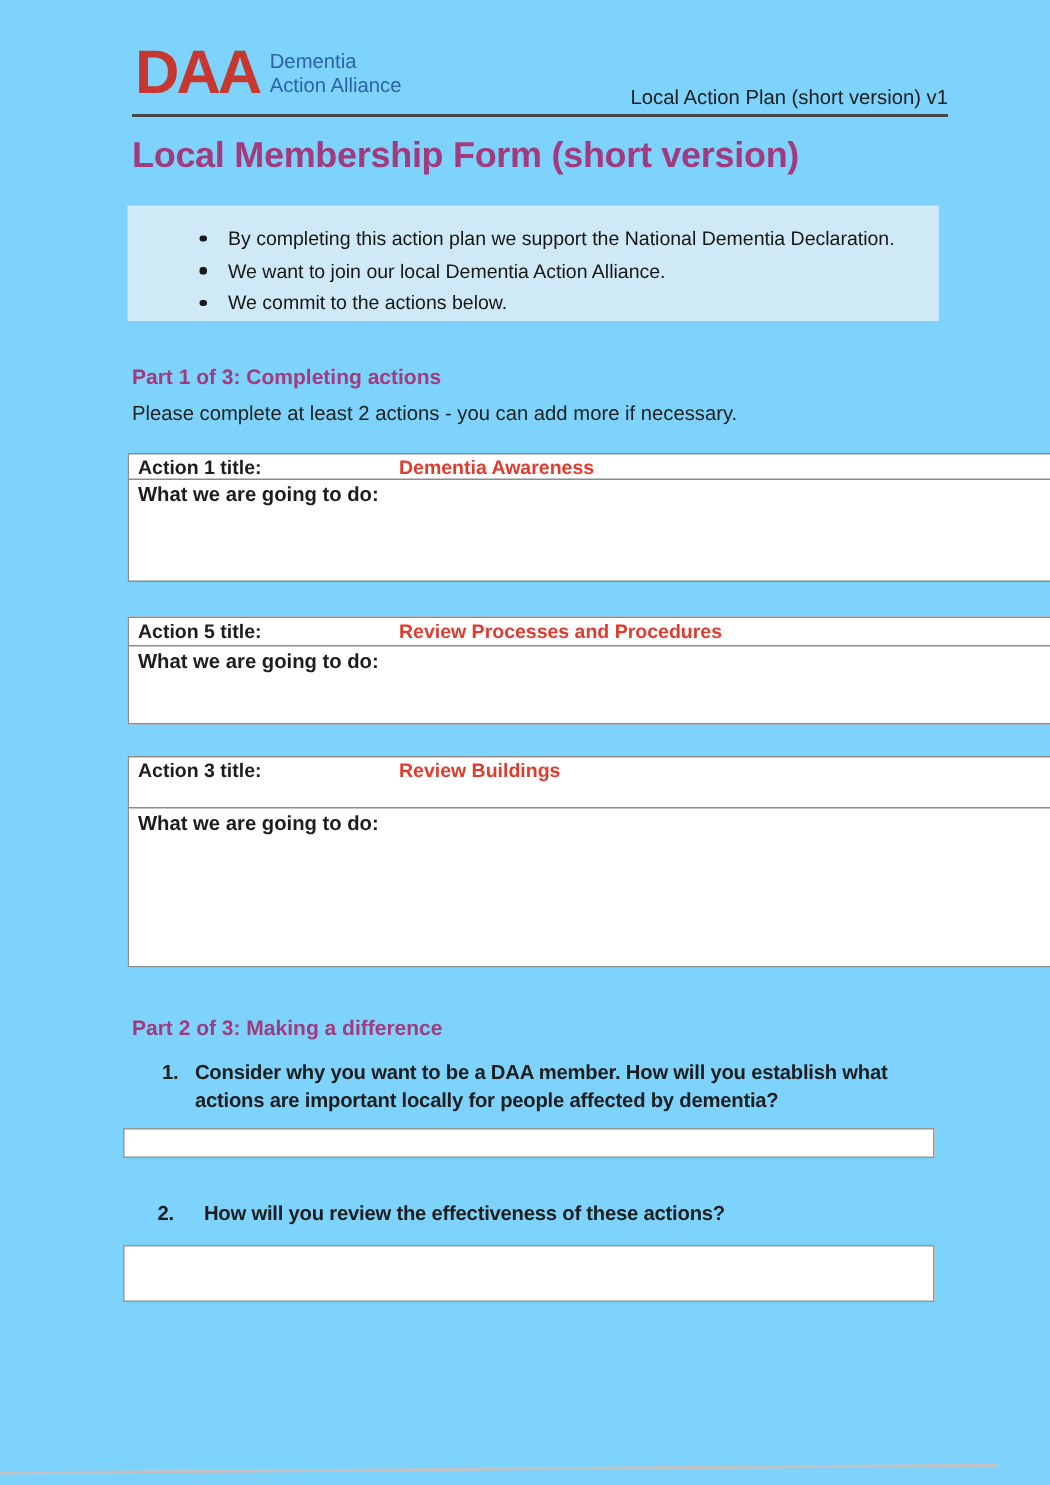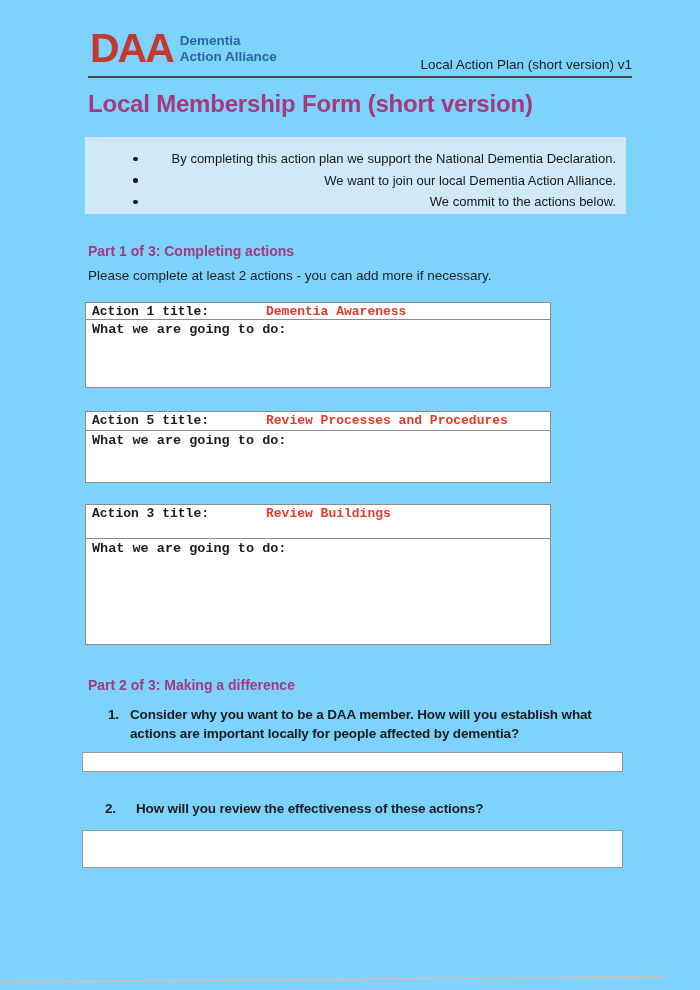--- a/index.html
+++ b/index.html
@@ -11,51 +11,51 @@
     font-family:"Liberation Sans",sans-serif;
     color:#242424;
     overflow:hidden;
   }
   
   .logo{position:absolute;left:90px;top:31px;display:flex;align-items:flex-start;gap:7px;}
   .logo-acronym{
     font-size:41px;font-weight:bold;color:#c5372f;
     line-height:0.85;letter-spacing:-2px;
   }
-  .logo-org{color:#2b63a5;font-weight:bold;font-size:13.5px;line-height:16px;padding-top:2px;}
+  .logo-org{color:#2b63a5;font-weight:normal;font-size:13.5px;line-height:16px;padding-top:2px;}
   .doc-version{position:absolute;right:68px;top:57px;font-size:13.5px;color:#1c1c1c;text-align:center;}
   .header-rule{position:absolute;left:88px;top:76px;width:544px;height:2px;background:#474747;}
   
   .form-title{
     position:absolute;left:88px;top:90px;
     font-size:24px;font-weight:bold;color:#a23b7d;letter-spacing:-0.2px;
   }
   
   .intro-box{
     position:absolute;left:85px;top:137px;width:541px;height:77px;
     background:#cfe9f6;
   }
   .intro-box ul{list-style:none;margin:0;padding:11px 10px 0 67px;}
   .intro-box li{
-    position:relative;font-size:13px;line-height:21.5px;color:#161616;text-align:right;
+    position:relative;font-size:13px;line-height:21.5px;color:#161616;
   }
   .intro-box li::before{
     content:"";position:absolute;left:-19px;top:8.5px;
     width:4.5px;height:4.5px;border-radius:50%;background:#1a1a1a;
   }
   
   .part-heading{
     position:absolute;left:88px;
     font-size:14px;font-weight:bold;color:#a23b7d;
   }
   .instruction{position:absolute;left:88px;top:268px;font-size:13.5px;color:#1f1f1f;}
   
   .action-box{
-    position:absolute;left:85px;width:466px;
-    border:1.5px solid #8c8c8c;background:#fff;box-sizing:border-box;font-family:Liberation Mono, monospace;
+    position:absolute;left:85px;width:616px;
+    border:1.5px solid #8c8c8c;background:#fff;box-sizing:border-box;
   }
   .action-title-row{
     display:flex;align-items:flex-start;
     border-bottom:1.5px solid #8c8c8c;box-sizing:border-box;
   }
   .action-title-label{
     font-size:13px;font-weight:bold;color:#1d1d1d;
     padding:1px 0 0 6px;white-space:nowrap;
   }
   .action-title-value{

